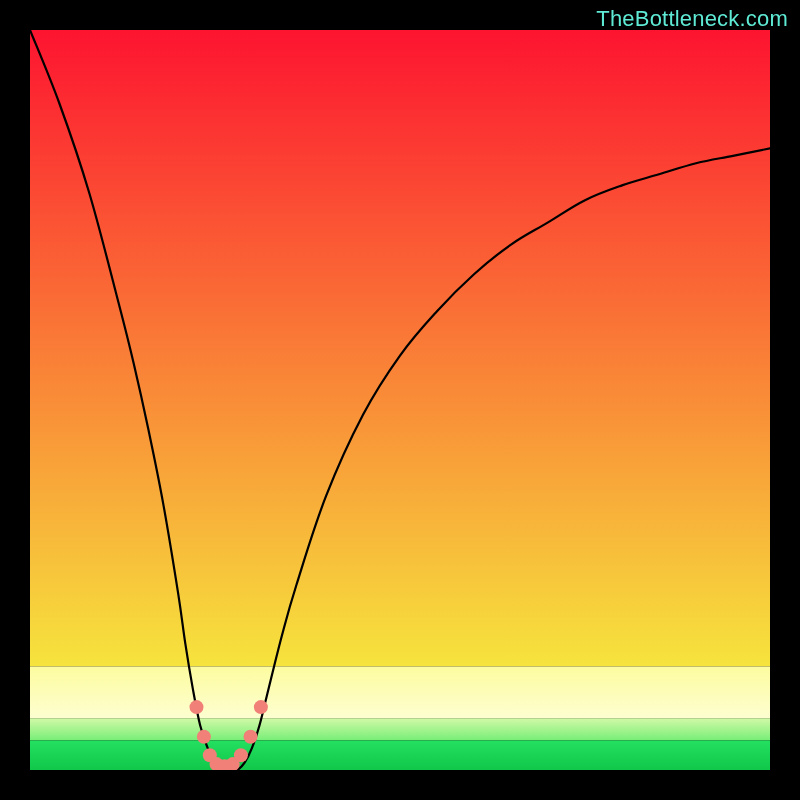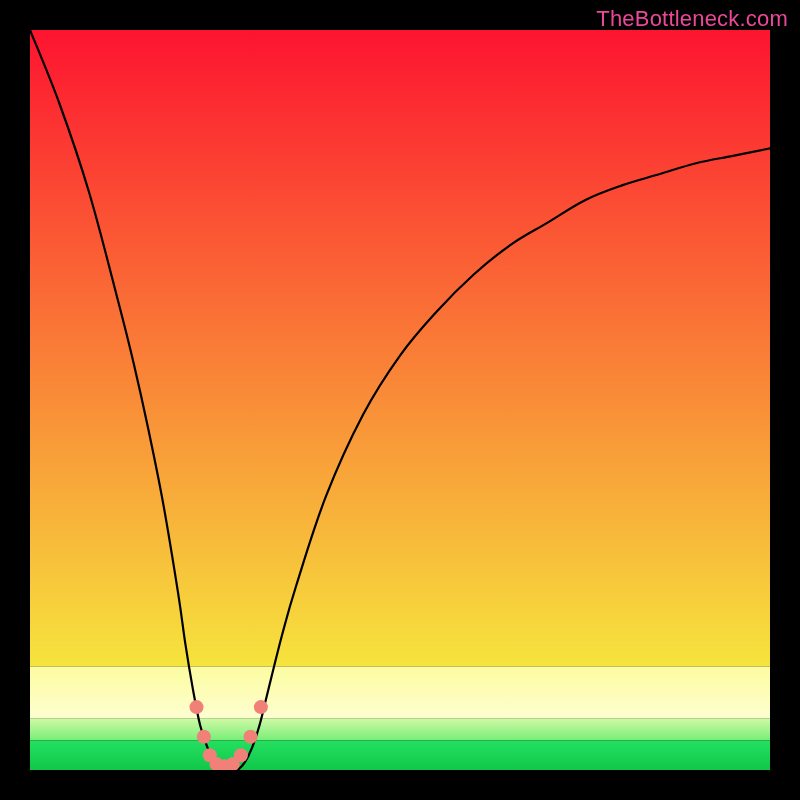--- a/index.html
+++ b/index.html
@@ -27,21 +27,21 @@
   }
   .plot-svg {
     display: block;
     width: 740px;
     height: 740px;
   }
   .watermark {
     position: absolute;
     top: 6px;
     right: 12px;
-    color: #ec4899;
+    color: #5eead4;
     font-size: 22px;
     font-weight: 500;
     letter-spacing: 0.2px;
   }
 </style>
 </head>
 <body>
 
 <div class="frame">
   <div class="plot-area">

